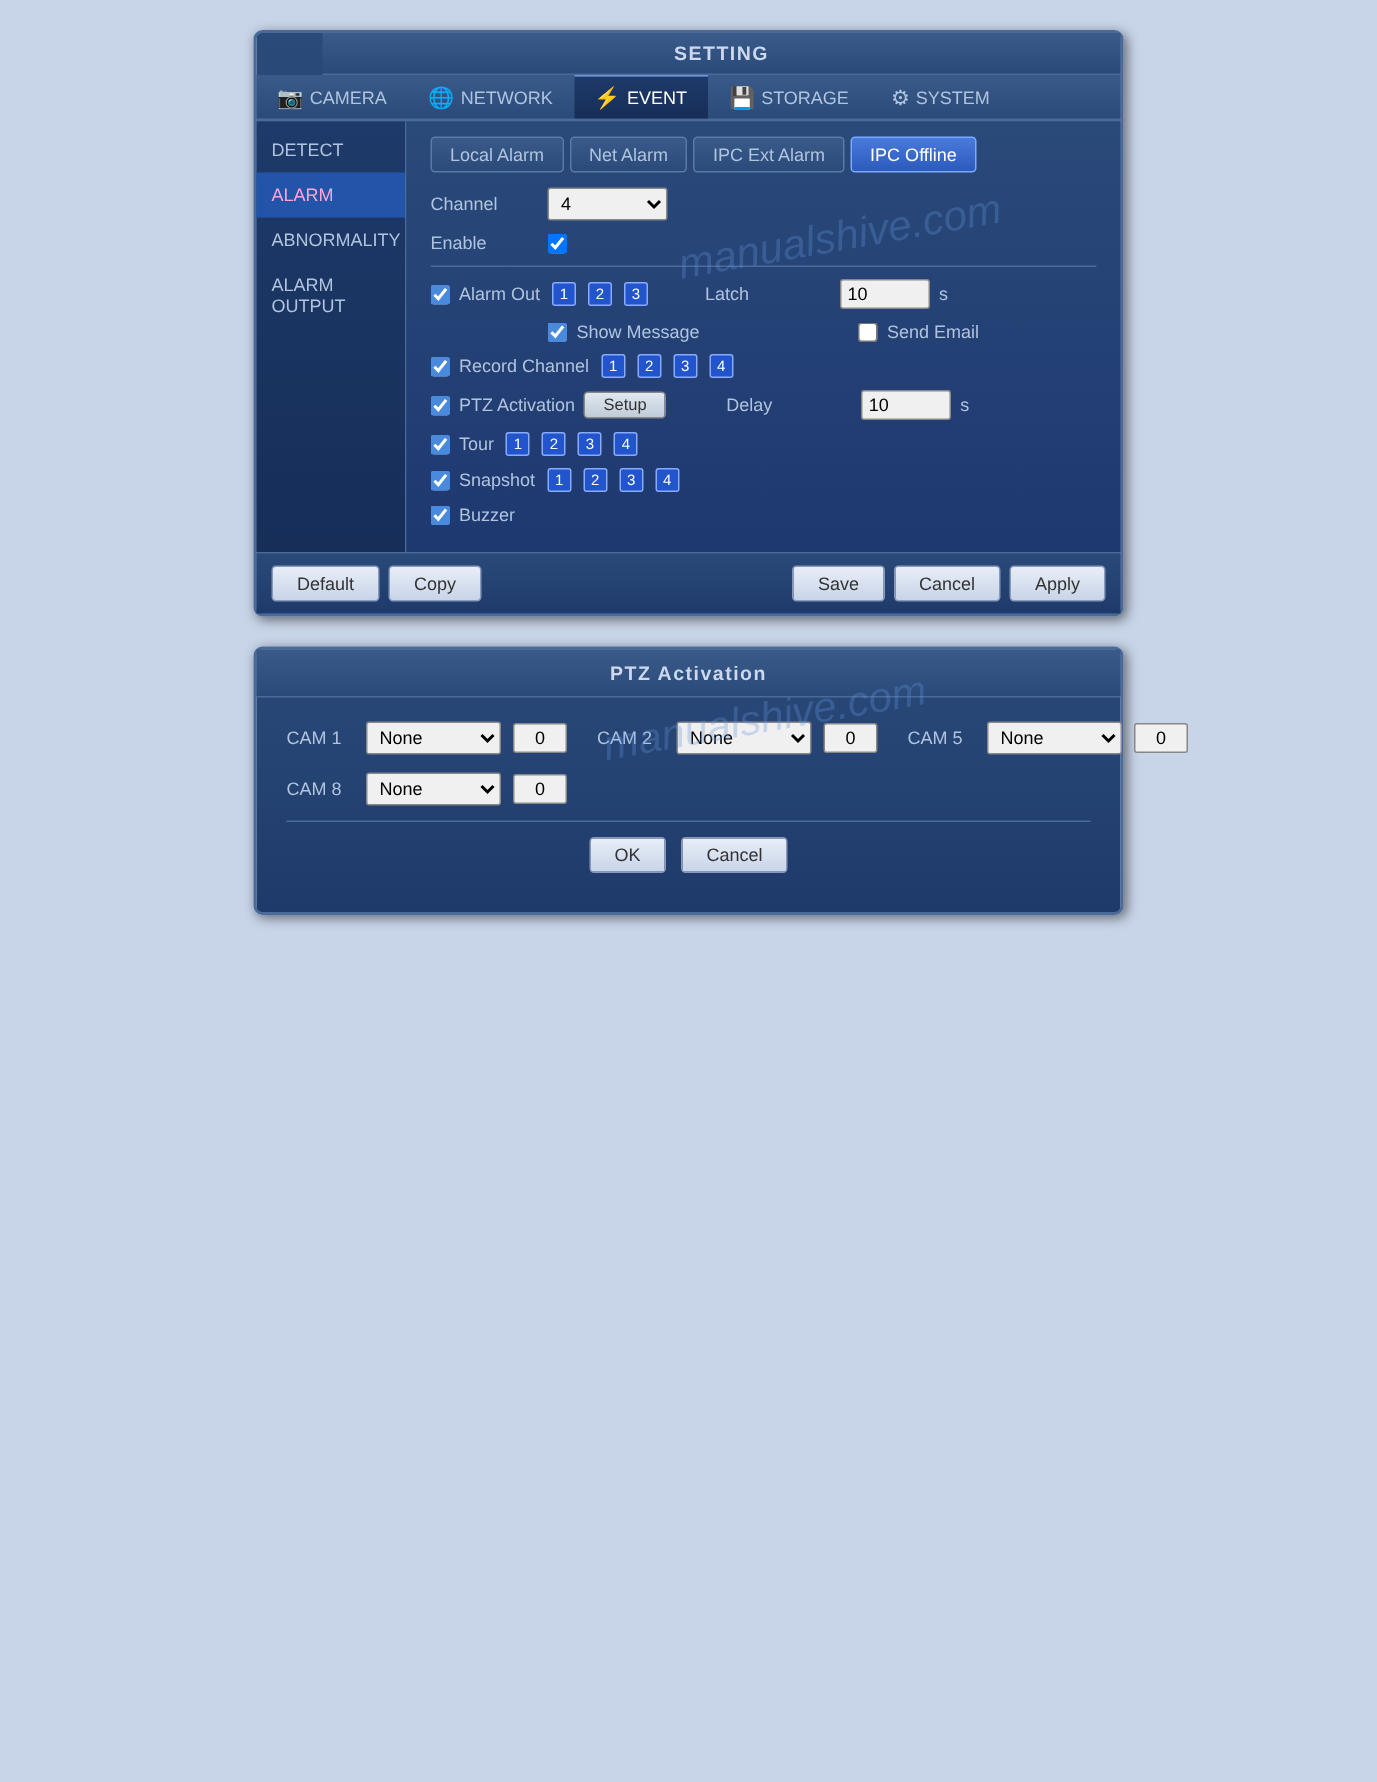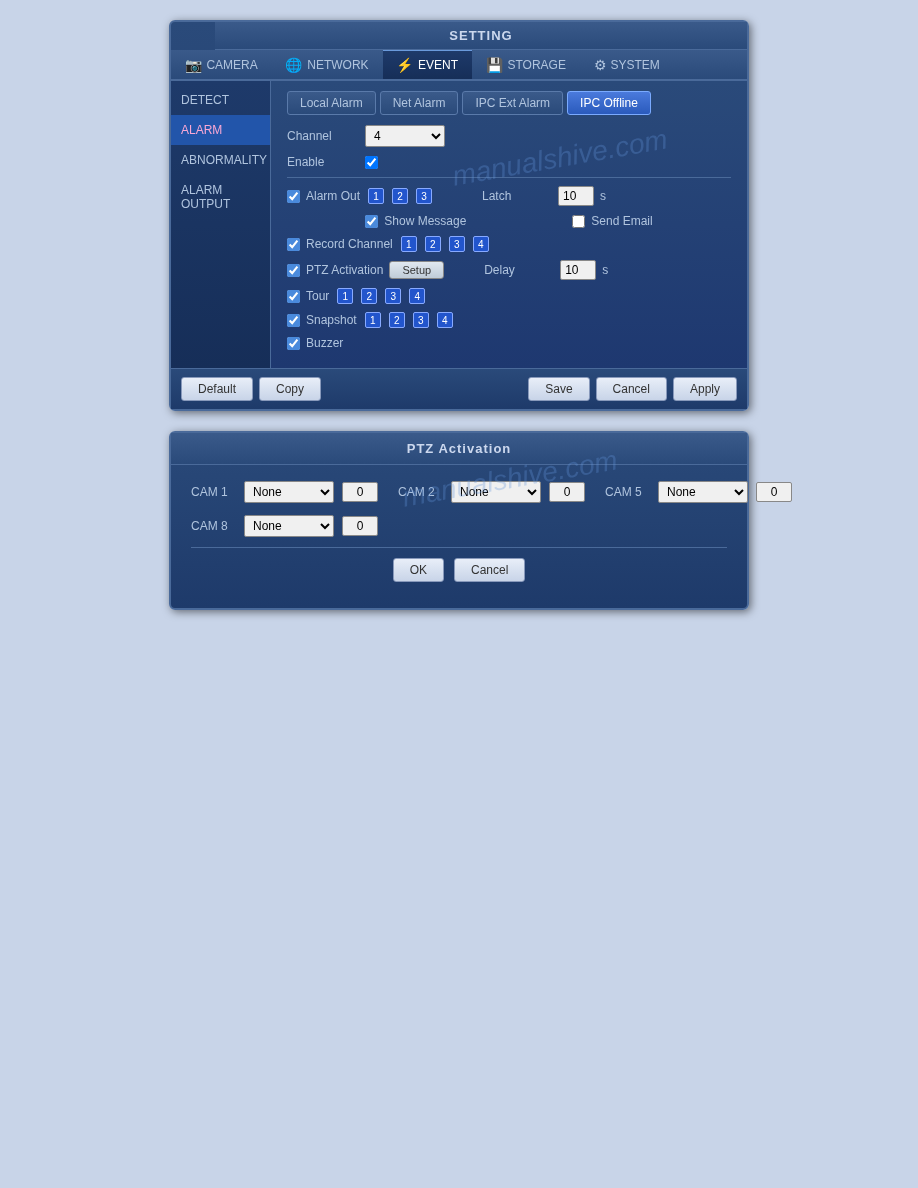--- a/index.html
+++ b/index.html
@@ -178,23 +178,24 @@
       border-radius: 3px;
       cursor: pointer;
     }
 
     
     .time-input {
       background: #f0f0f0;
       color: #000;
       border: 1px solid #888;
       padding: 2px 4px;
-      width: 36px;
+      width: 60px;
       font-size: 12px;
       border-radius: 2px;
+      margin-left: 14px;
     }
 
     
     .bottom-bar {
       display: flex;
       justify-content: space-between;
       padding: 8px 10px;
       border-top: 1px solid #4a6a9a;
       background: linear-gradient(180deg, #2a4a7a, #1e3a6a);
     }
@@ -372,21 +373,21 @@
         </select>
       </div>
 
       <div class="form-row">
         <span class="form-label">Enable</span>
         <input type="checkbox" checked="" style="">
       </div>
 
       <hr class="separator">
 
-      <div style="display:flex; gap:30px; align-items:center; margin-bottom:8px;">
+      <div style="display:flex; gap:18px; align-items:center; margin-bottom:8px;">
         <div class="check-row">
           <input type="checkbox" checked="" style="">
           <span>Alarm Out</span>
           <span class="num-btn active">1</span>
           <span class="num-btn active">2</span>
           <span class="num-btn active">3</span>
         </div>
         <div style="display:flex; align-items:center; gap:6px; margin-left:20px;">
           <span class="form-label">Latch</span>
           <input type="text" class="time-input" value="10" style="">

